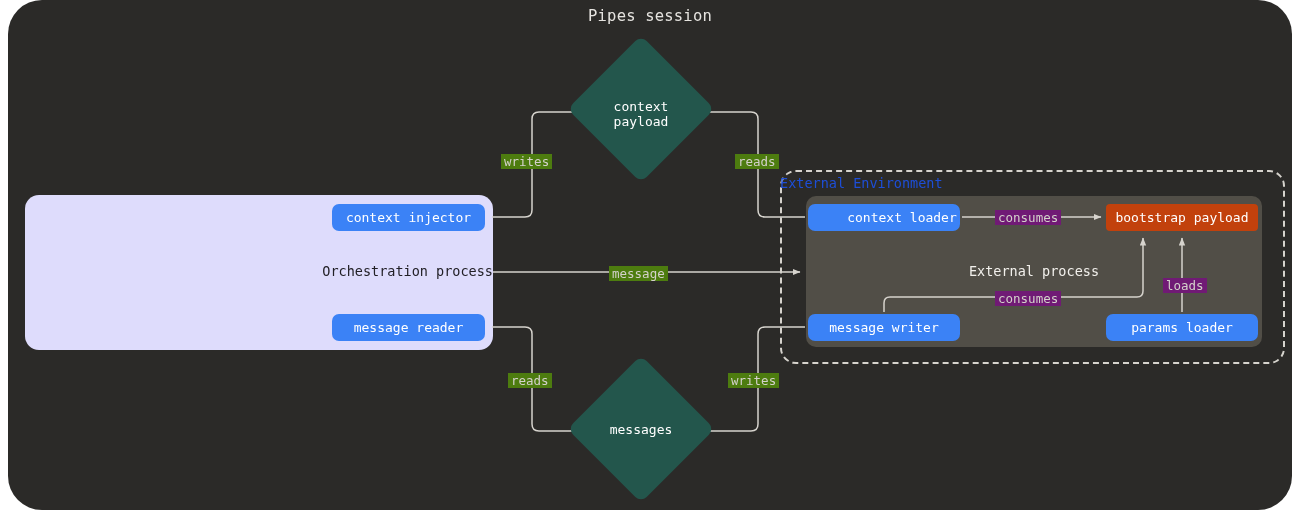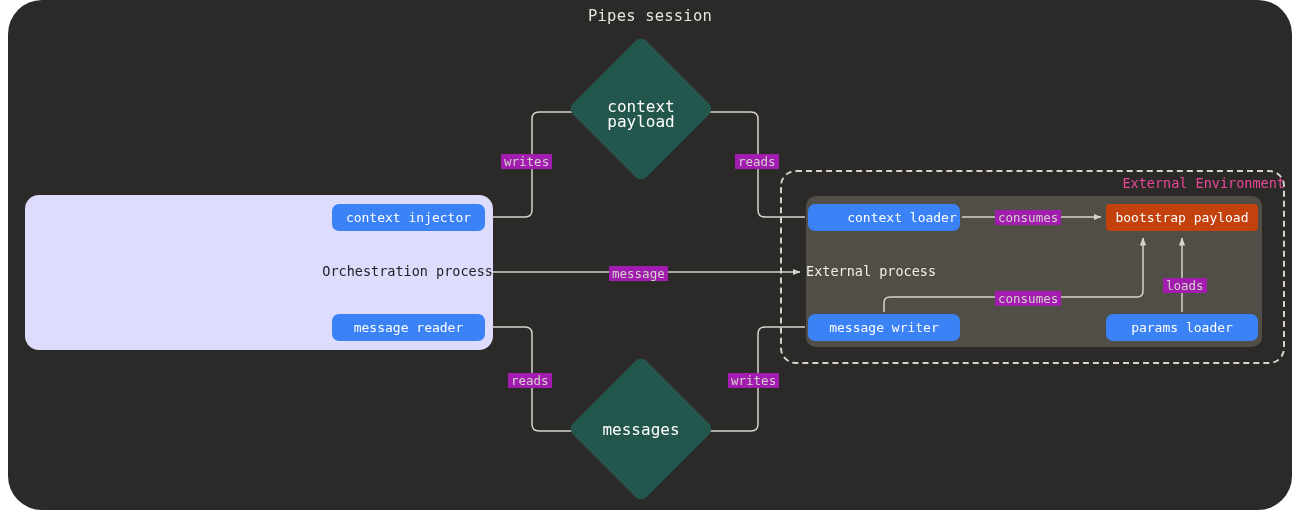--- a/index.html
+++ b/index.html
@@ -77,39 +77,40 @@
     height: 194px;
     border: 2px dashed #d6d3cd;
     border-radius: 16px;
     box-sizing: border-box;
   }
   .ext-env-label {
     position: absolute;
     left: 780px;
     top: 175px;
     width: 505px;
-    text-align: right;
-    color: #ec4899;
+    text-align: left;
+    color: #1d4ed8;
     font-size: 13.5px;
   }
   .ext-proc {
     position: absolute;
     left: 806px;
     top: 196px;
     width: 456px;
     height: 151px;
     background: #514e47;
     border-radius: 10px;
     box-sizing: border-box;
   }
   .ext-proc-label {
     position: absolute;
     left: 806px;
     top: 263px;
     width: 456px;
+    text-align: center;
     color: #f2f0ec;
     font-size: 13.5px;
   }
 
   
   .chip {
     position: absolute;
     height: 27px;
     line-height: 27px;
     border-radius: 7px;
@@ -135,39 +136,39 @@
     width: 104px;
     height: 104px;
     background: #23564c;
     border-radius: 8px;
     transform: rotate(45deg);
   }
   .diamond-text {
     position: absolute;
     text-align: center;
     color: #ffffff;
-    font-size: 16px;
+    font-size: 13px;
     line-height: 15px;
     white-space: pre;
   }
   .d-context  { left: 589px; top: 57px; }
   .dt-context { left: 561px; top: 99px; width: 160px; }
   .d-messages  { left: 589px; top: 377px; }
   .dt-messages { left: 561px; top: 422px; width: 160px; }
 
   
   .elabel {
     position: absolute;
     color: #d4d1cb;
     font-size: 12.5px;
     white-space: nowrap;
-    background: #a21caf;
+    background: #4d7c0f;
     padding: 0 3px;
   }
-  .elabel.on-gray { background: #a21caf; }
+  .elabel.on-gray { background: #701a75; }
 
   .lb-writes-top  { left: 501px; top: 154px; }
   .lb-reads-top   { left: 735px; top: 154px; }
   .lb-launches    { left: 609px; top: 266px; }
   .lb-reads-bot   { left: 508px; top: 373px; }
   .lb-writes-bot  { left: 728px; top: 373px; }
   .lb-consumes-1  { left: 995px; top: 210px; }
   .lb-consumes-2  { left: 995px; top: 291px; }
   .lb-loads       { left: 1163px; top: 278px; }
 </style>

